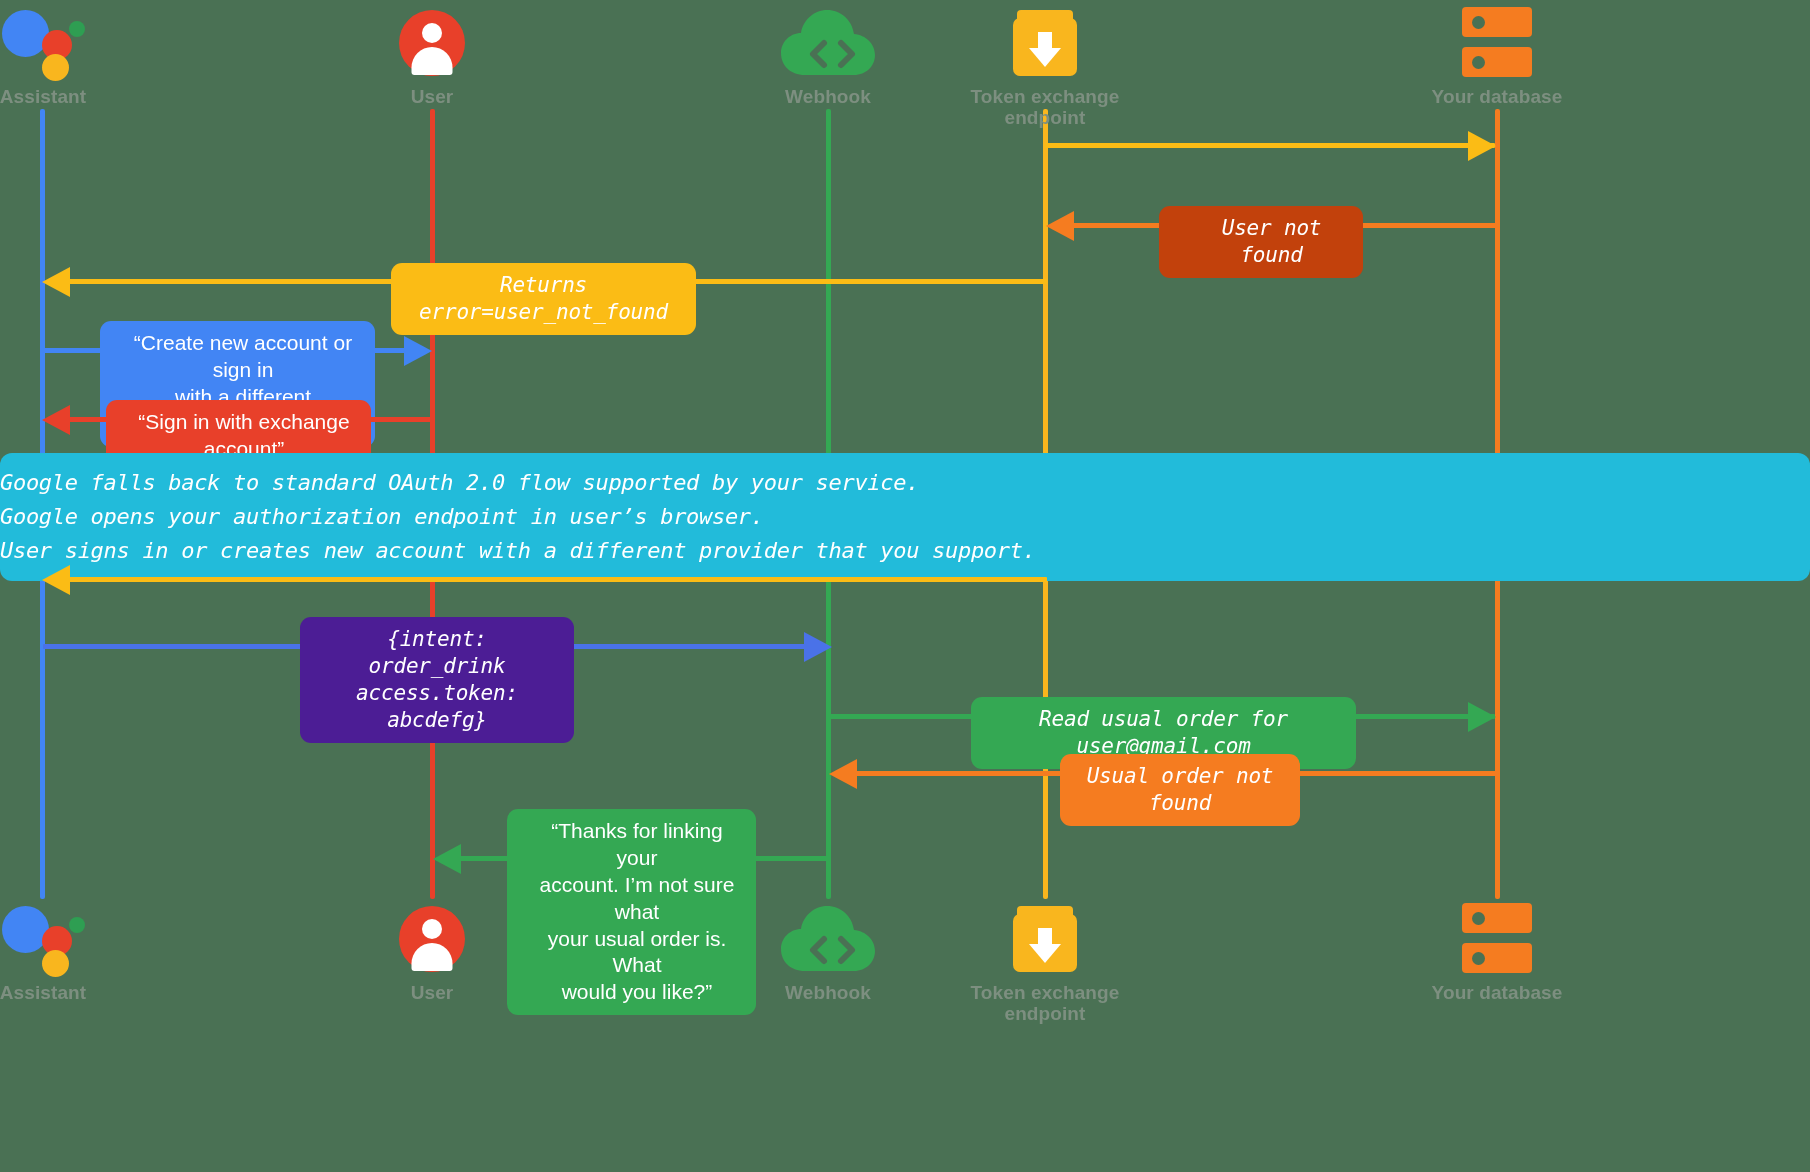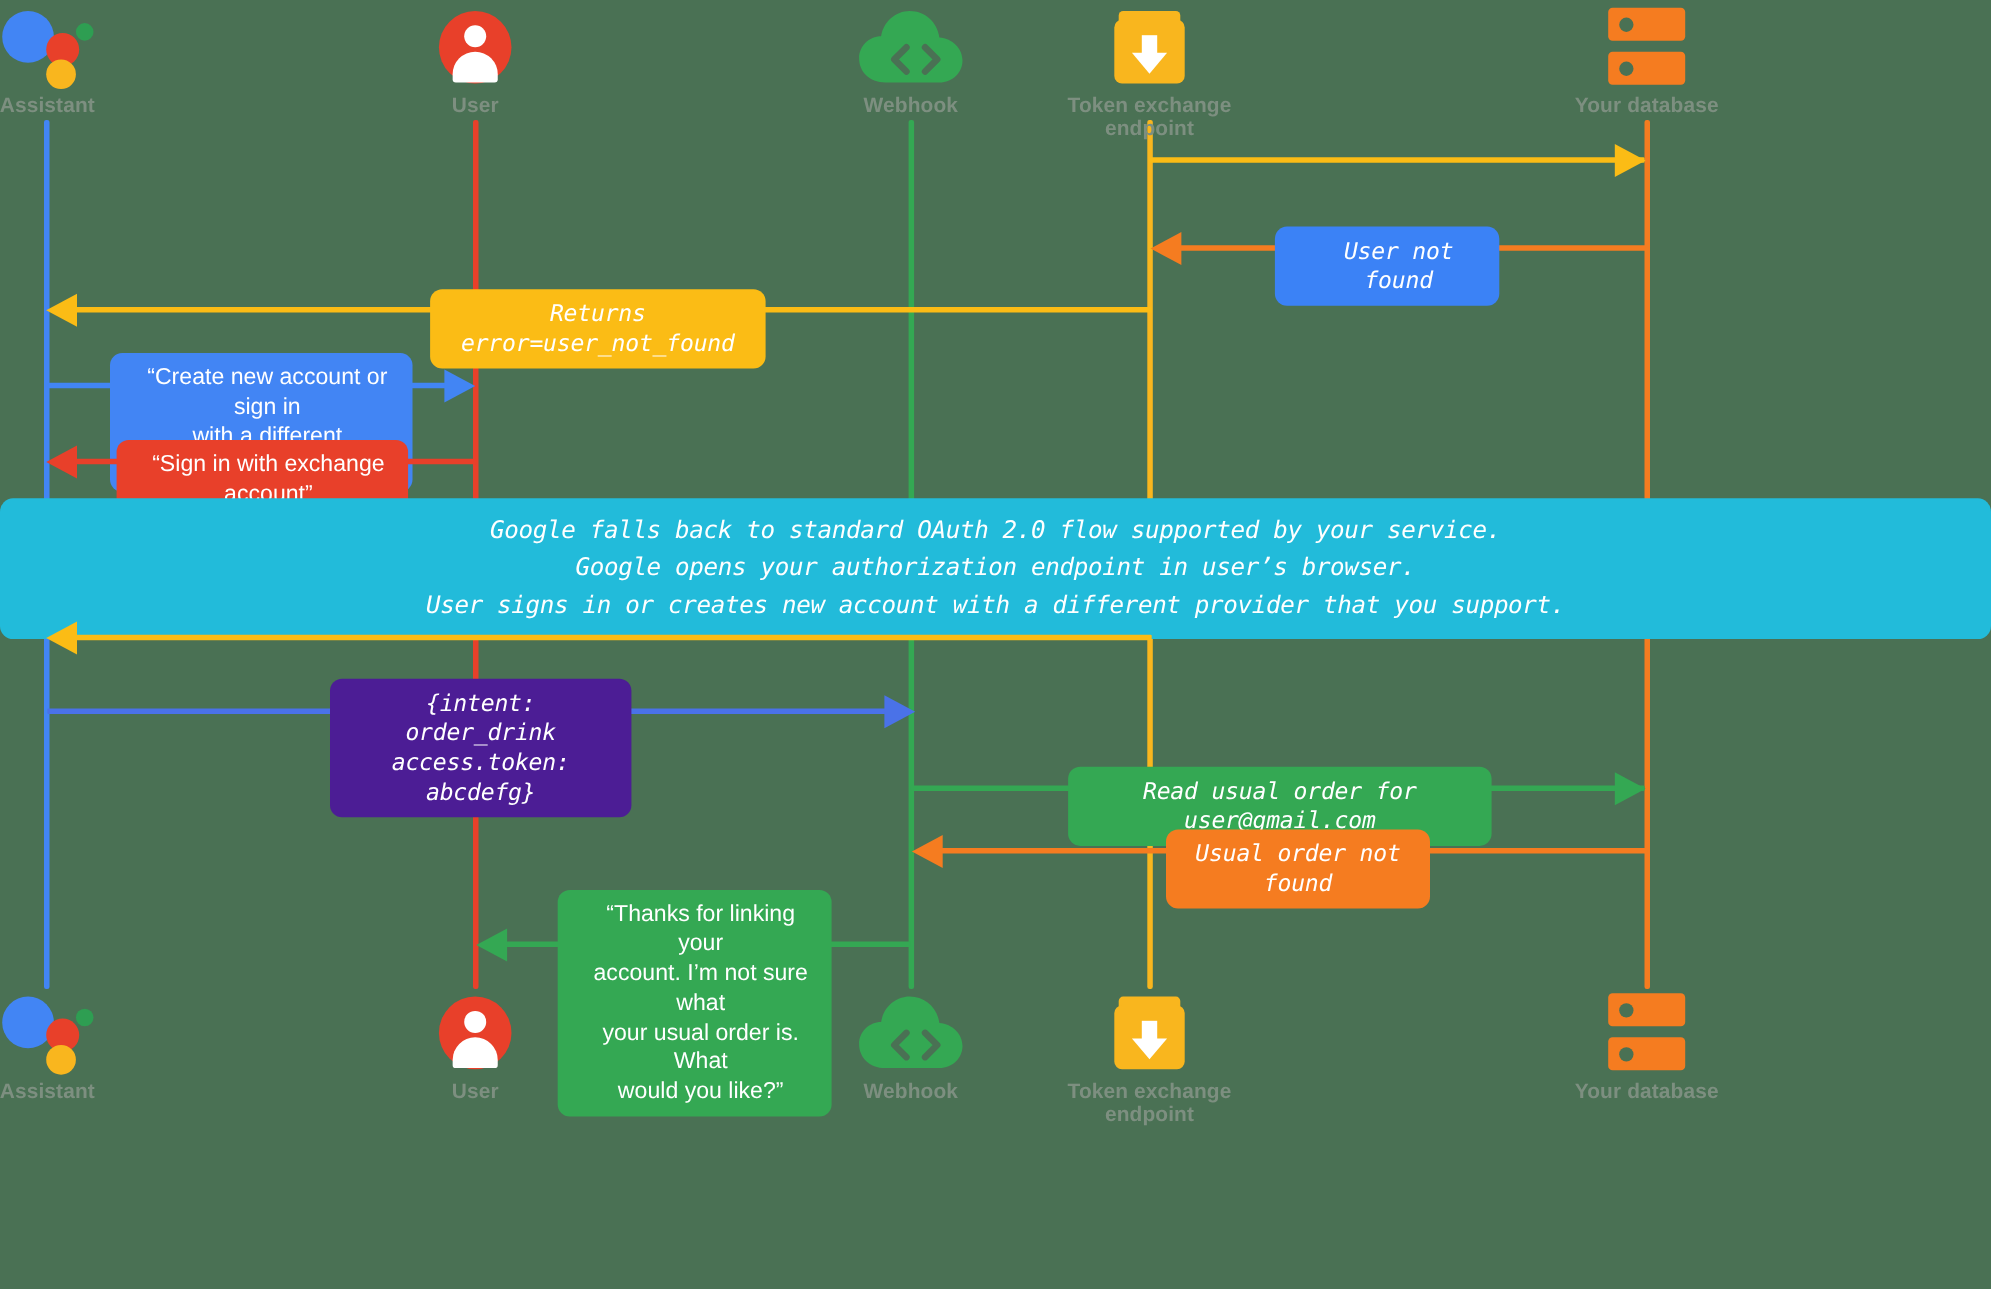--- a/index.html
+++ b/index.html
@@ -72,21 +72,21 @@
     position:absolute; border-radius:11px; padding:9px 16px;
     color:#fff; text-align:center; line-height:1.28;
     white-space:pre-line;
   }
   .msg.mono { font-family:"DejaVu Sans Mono", monospace; font-style:italic; font-size:21px; letter-spacing:-.2px; }
   .msg.talk { font-family:"Liberation Sans", sans-serif; font-size:21px;padding-left:27px; }
 
   
   .note-band {
     position:absolute; left:0; width:1810px; background:#22BBDA;
-    border-radius:12px; color:#fff; text-align:center;
+    border-radius:12px; color:#fff; text-align:left;
     font-family:"DejaVu Sans Mono", monospace; font-style:italic;
     font-size:22px; line-height:1.54; padding:13px 0; white-space:pre-line;
     letter-spacing:-.3px;
   }
 </style>
 </head>
 <body>
 
 <div id="stage">
 
@@ -153,21 +153,21 @@
       </div>
     </div>
     <div class="caption">Your database</div>
   </div>
 
   <div class="arrow-line" style="left:1045px; top:142px; width:450px; background:#FBBC15;"></div>
   <div class="arrow-head-r" style="left:1468px; top:130px; border-left:28px solid #FBBC15;"></div>
 
   <div class="arrow-line" style="left:1070px; top:222px; width:430px; background:#F57C20;"></div>
   <div class="arrow-head-l" style="left:1046px; top:210px; border-right:28px solid #F57C20;"></div>
-  <div class="msg mono" style="left:1159px; top:205px; width:204px; background:#3b82f6;padding-left:37px;">User not found</div>
+  <div class="msg mono" style="left:1159px; top:205px; width:204px; background:#c2410c;padding-left:37px;">User not found</div>
 
   <div class="arrow-line" style="left:65px; top:278px; width:982px; background:#FBBC15;"></div>
   <div class="arrow-head-l" style="left:42px; top:266px; border-right:28px solid #FBBC15;"></div>
   <div class="msg mono" style="left:391px; top:262px; width:305px; background:#FBBC15;">Returns error=user_not_found</div>
 
   <div class="arrow-line" style="left:43px; top:347px; width:373px; background:#4285F4;"></div>
   <div class="arrow-head-r" style="left:404px; top:335px; border-left:28px solid #4285F4;"></div>
   <div class="msg talk" style="left:100px; top:320px; width:275px; background:#4285F4;">“Create new account or sign in
 with a different account?”</div>
 

